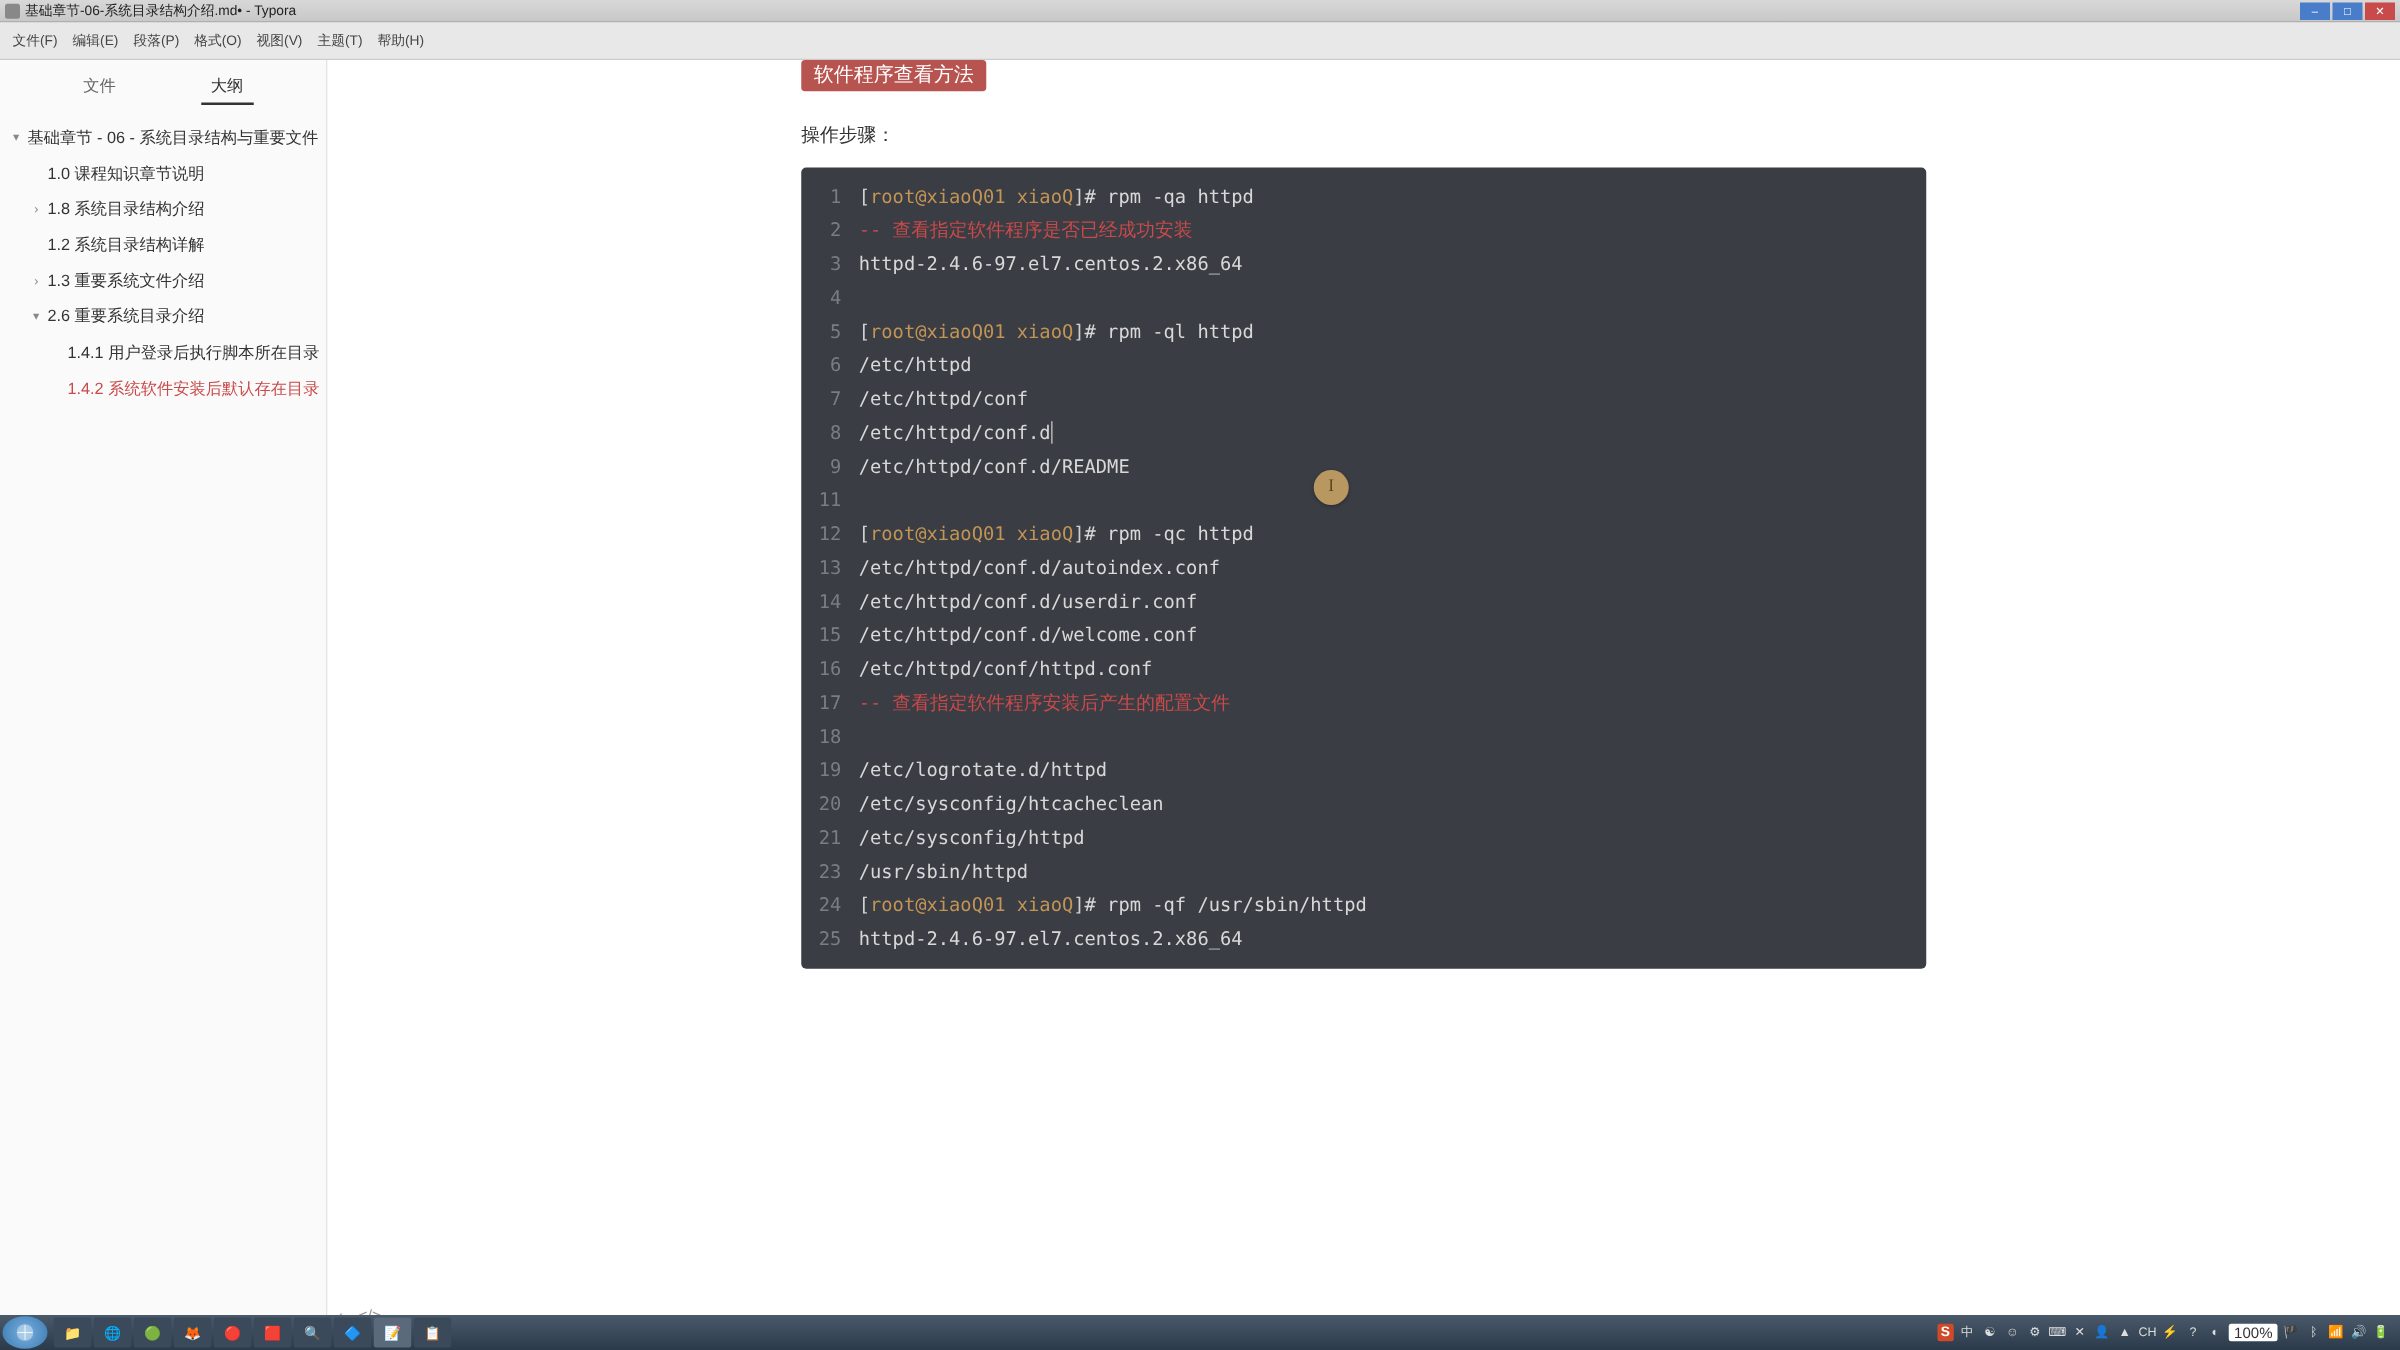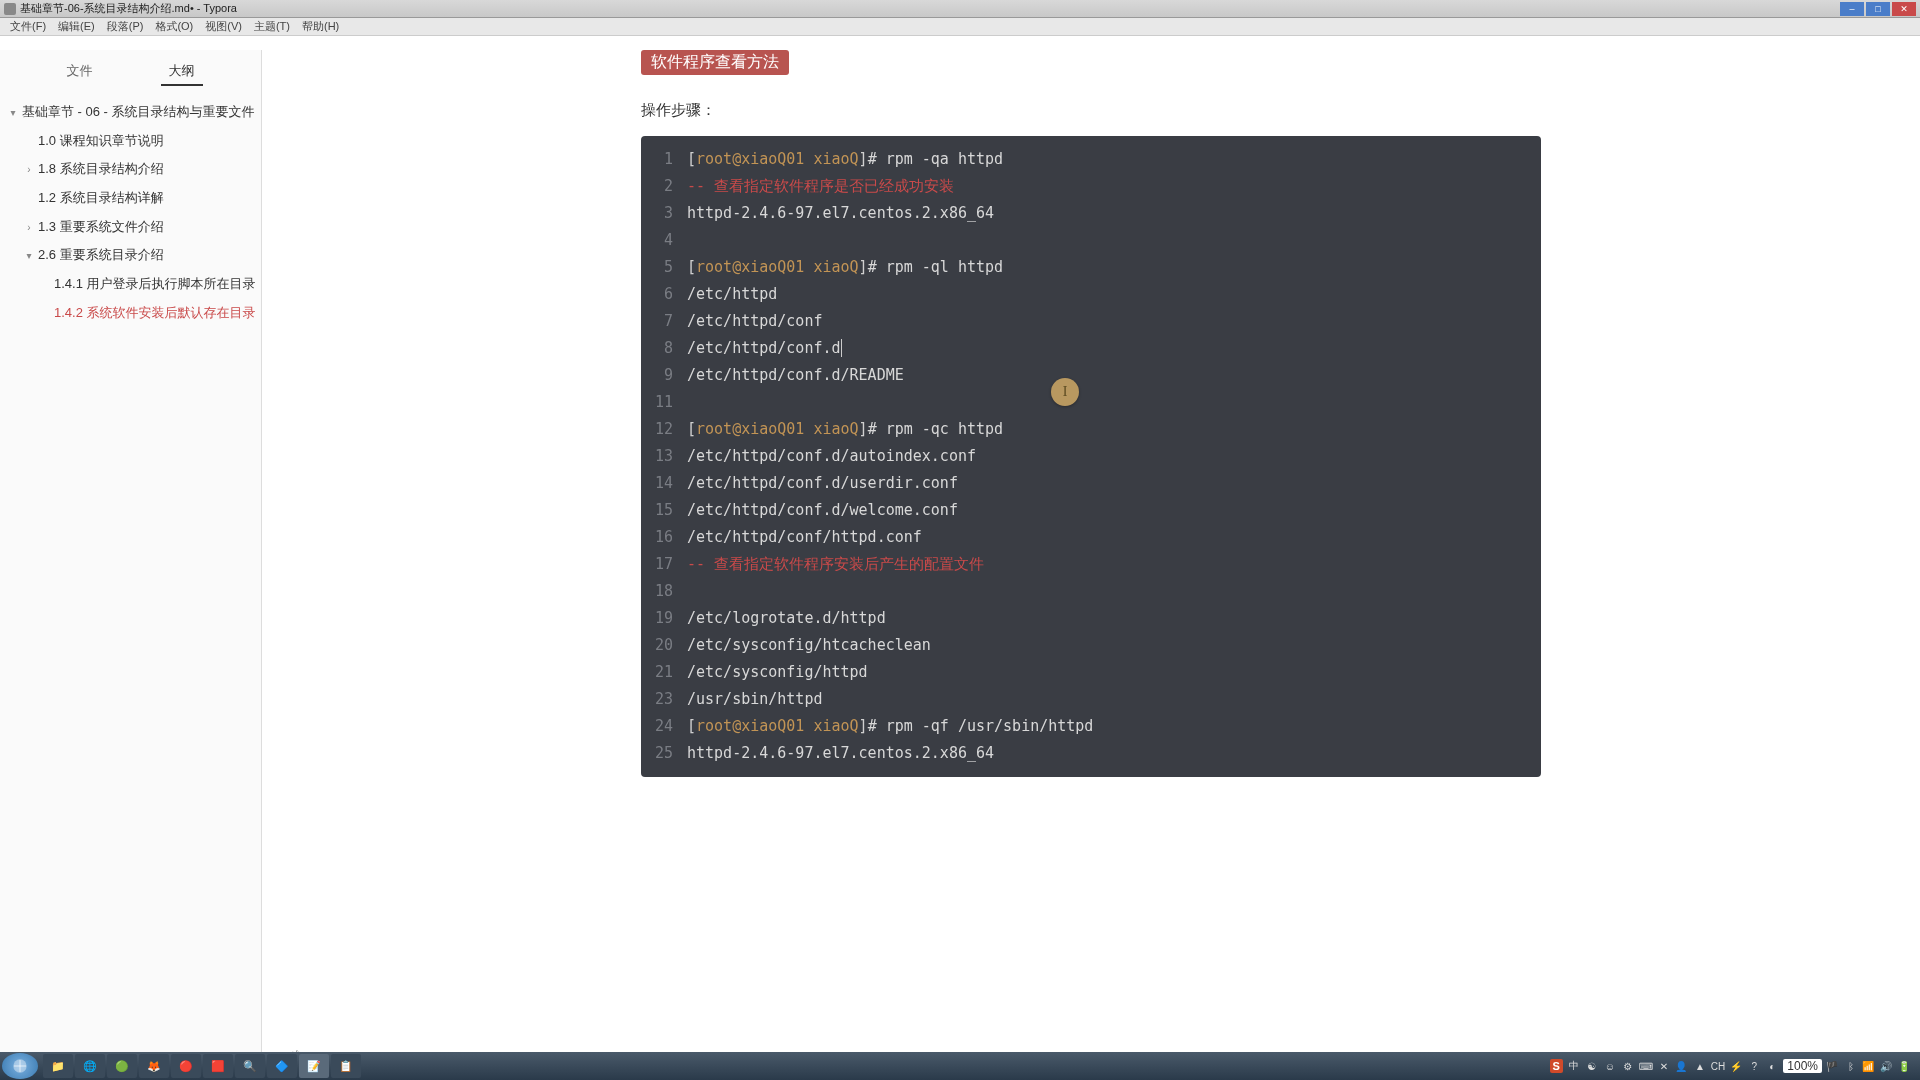--- a/index.html
+++ b/index.html
@@ -7,24 +7,24 @@
     
     .titlebar { background: linear-gradient(#d8d8d8, #c8c8c8); height: 18px; display: flex; align-items: center; padding: 0 4px; font-size: 11px; border-bottom: 1px solid #999; }
     .titlebar-icon { width: 12px; height: 12px; background: #888; margin-right: 4px; border-radius: 2px; }
     .titlebar-title { flex: 1; color: #222; }
     .titlebar-btns { display: flex; gap: 2px; }
     .tbtn { width: 24px; height: 14px; display: flex; align-items: center; justify-content: center; font-size: 9px; color: #fff; }
     .tbtn.min { background: #4a7dc9; }
     .tbtn.max { background: #4a7dc9; }
     .tbtn.close { background: #c94a4a; }
     
-    .menubar { background: #e8e8e8; height: 18px; display: flex; align-items: center; padding: 0 4px; font-size: 11px; color: #444; border-bottom: 1px solid #ccc; }
+    .menubar { background: #e8e8e8; height: 30px; display: flex; align-items: center; padding: 0 4px; font-size: 11px; color: #444; border-bottom: 1px solid #ccc; }
     .menu-item { padding: 0 6px; cursor: pointer; }
     
-    .main-area { display: flex; height: calc(100vh - 36px - 28px); margin-top: 14px; }
+    .main-area { display: flex; height: calc(100vh - 36px - 28px); }
     
     .sidebar { width: 262px; border-right: 1px solid #ddd; display: flex; flex-direction: column; background: #fafafa; }
     .sidebar-tabs { display: flex; justify-content: center; gap: 60px; padding: 8px 0 4px; font-size: 13px; color: #666; }
     .stab { padding: 4px 8px; cursor: pointer; }
     .stab.active { color: #333; border-bottom: 2px solid #333; }
     .outline { padding: 8px 4px; font-size: 13px; line-height: 1.9; overflow-y: auto; flex: 1; }
     .onode { display: flex; align-items: flex-start; cursor: pointer; padding: 2px 0; }
     .oarrow { width: 18px; text-align: center; color: #888; font-size: 10px; flex-shrink: 0; padding-top: 3px; }
     .otext { flex: 1; color: #333; }
     .onode.active .otext { color: #c94a4a; }

